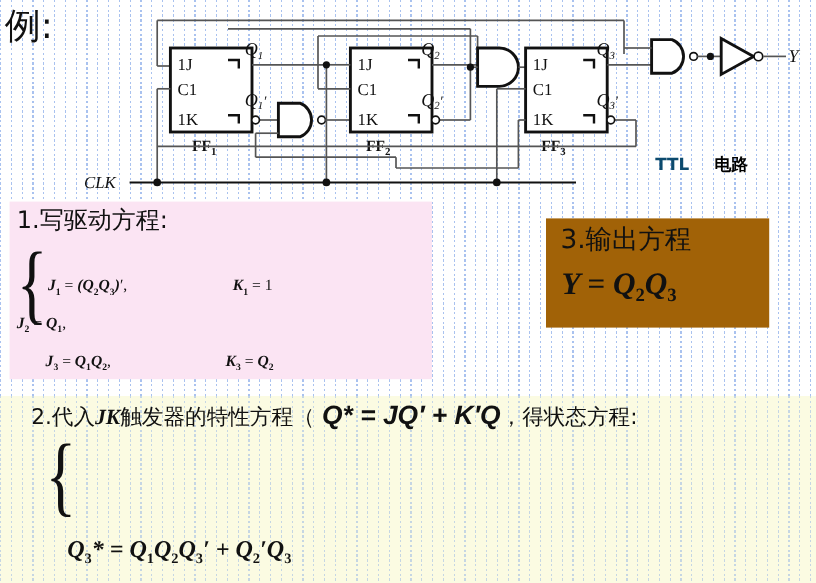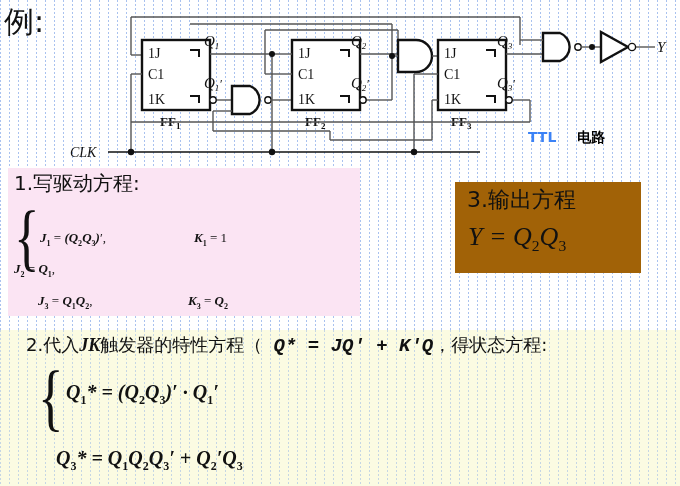--- a/index.html
+++ b/index.html
@@ -48,21 +48,21 @@
     position:absolute;left:0px;top:0px;width:584px;height:170px;
   }
   #circuit svg{display:block;}
 
   
   #ttl{
     position:absolute;left:528px;top:129px;
     font-family:"DejaVu Sans", sans-serif;
     font-weight:bold;font-size:14px;white-space:nowrap;
   }
-  #ttl .ttl-en{color:#3b82f6;}
+  #ttl .ttl-en{color:#0c4a6e;margin-left:18px;}
   #ttl .ttl-cn{color:#000;margin-left:21px;}
 
   
   #drive-block{
     position:absolute;left:8px;top:168px;width:352px;height:148px;
     background:#fbe4f3;
   }
   #drive-title{
     position:absolute;left:6px;top:2px;
     font-size:20px;color:#111;font-family:"DejaVu Sans", sans-serif;
@@ -96,38 +96,38 @@
     background:#a16207;
   }
   #out-title{
     position:absolute;left:12px;top:3px;
     font-size:22px;color:#111;font-family:"DejaVu Sans", sans-serif;
     white-space:nowrap;
   }
   #out-eq{
     position:absolute;left:13px;top:40px;
     font-family:"Liberation Serif", serif;
-    font-size:26px;font-weight:normal;font-style:italic;color:#111;
+    font-size:26px;font-weight:bold;font-style:italic;color:#111;
     white-space:nowrap;
   }
   #out-eq sub{font-size:.6em;font-style:normal;}
 
   
   #step2{
     position:absolute;left:26px;top:333px;
     font-size:18px;color:#111;white-space:nowrap;
     font-family:"DejaVu Sans", sans-serif;
   }
   #step2 .it{
     font-family:"Liberation Serif", serif;
     font-style:italic;font-weight:bold;margin-top:16px;
   }
   #step2 .eqin{
-    font-family:Liberation Mono, monospace;
-    font-style:italic;font-weight:bold;font-size:19px;
+    font-family:Liberation Sans, sans-serif;
+    font-style:italic;font-weight:bold;font-size:22px;
   }
 
   
   #state-brace{left:38px;top:360px;}
   .srow{
     position:absolute;
     font-family:"Liberation Serif", serif;
     font-size:20px;font-weight:bold;font-style:italic;color:#111;
     white-space:nowrap;
   }
@@ -314,20 +314,17 @@
       <i>Y</i> = <i>Q</i><sub>2</sub><i>Q</i><sub>3</sub>
     </div>
   </div>
 
   <div id="step2" class="nosel">
     <span>2.代入</span><span class="it">JK</span><span>触发器的特性方程（</span><span class="eqin">&nbsp;<i>Q</i>* = <i>JQ</i>′ + <i>K</i>′<i>Q</i></span><span>，得状态方程:</span>
   </div>
 
   <div id="state-brace" class="brace nosel">{</div>
 
-  <div class="srow" id="s1">
-    <i>Q</i><sub>1</sub>* = (<i>Q</i><sub>2</sub><i>Q</i><sub>3</sub>)′ · <i>Q</i><sub>1</sub>′
-  </div>
   <div class="srow" id="s3">
     <i>Q</i><sub>3</sub>* = <i>Q</i><sub>1</sub><i>Q</i><sub>2</sub><i>Q</i><sub>3</sub>′ + <i>Q</i><sub>2</sub>′<i>Q</i><sub>3</sub>
   </div>
 
 </div>
 
 </body></html>

